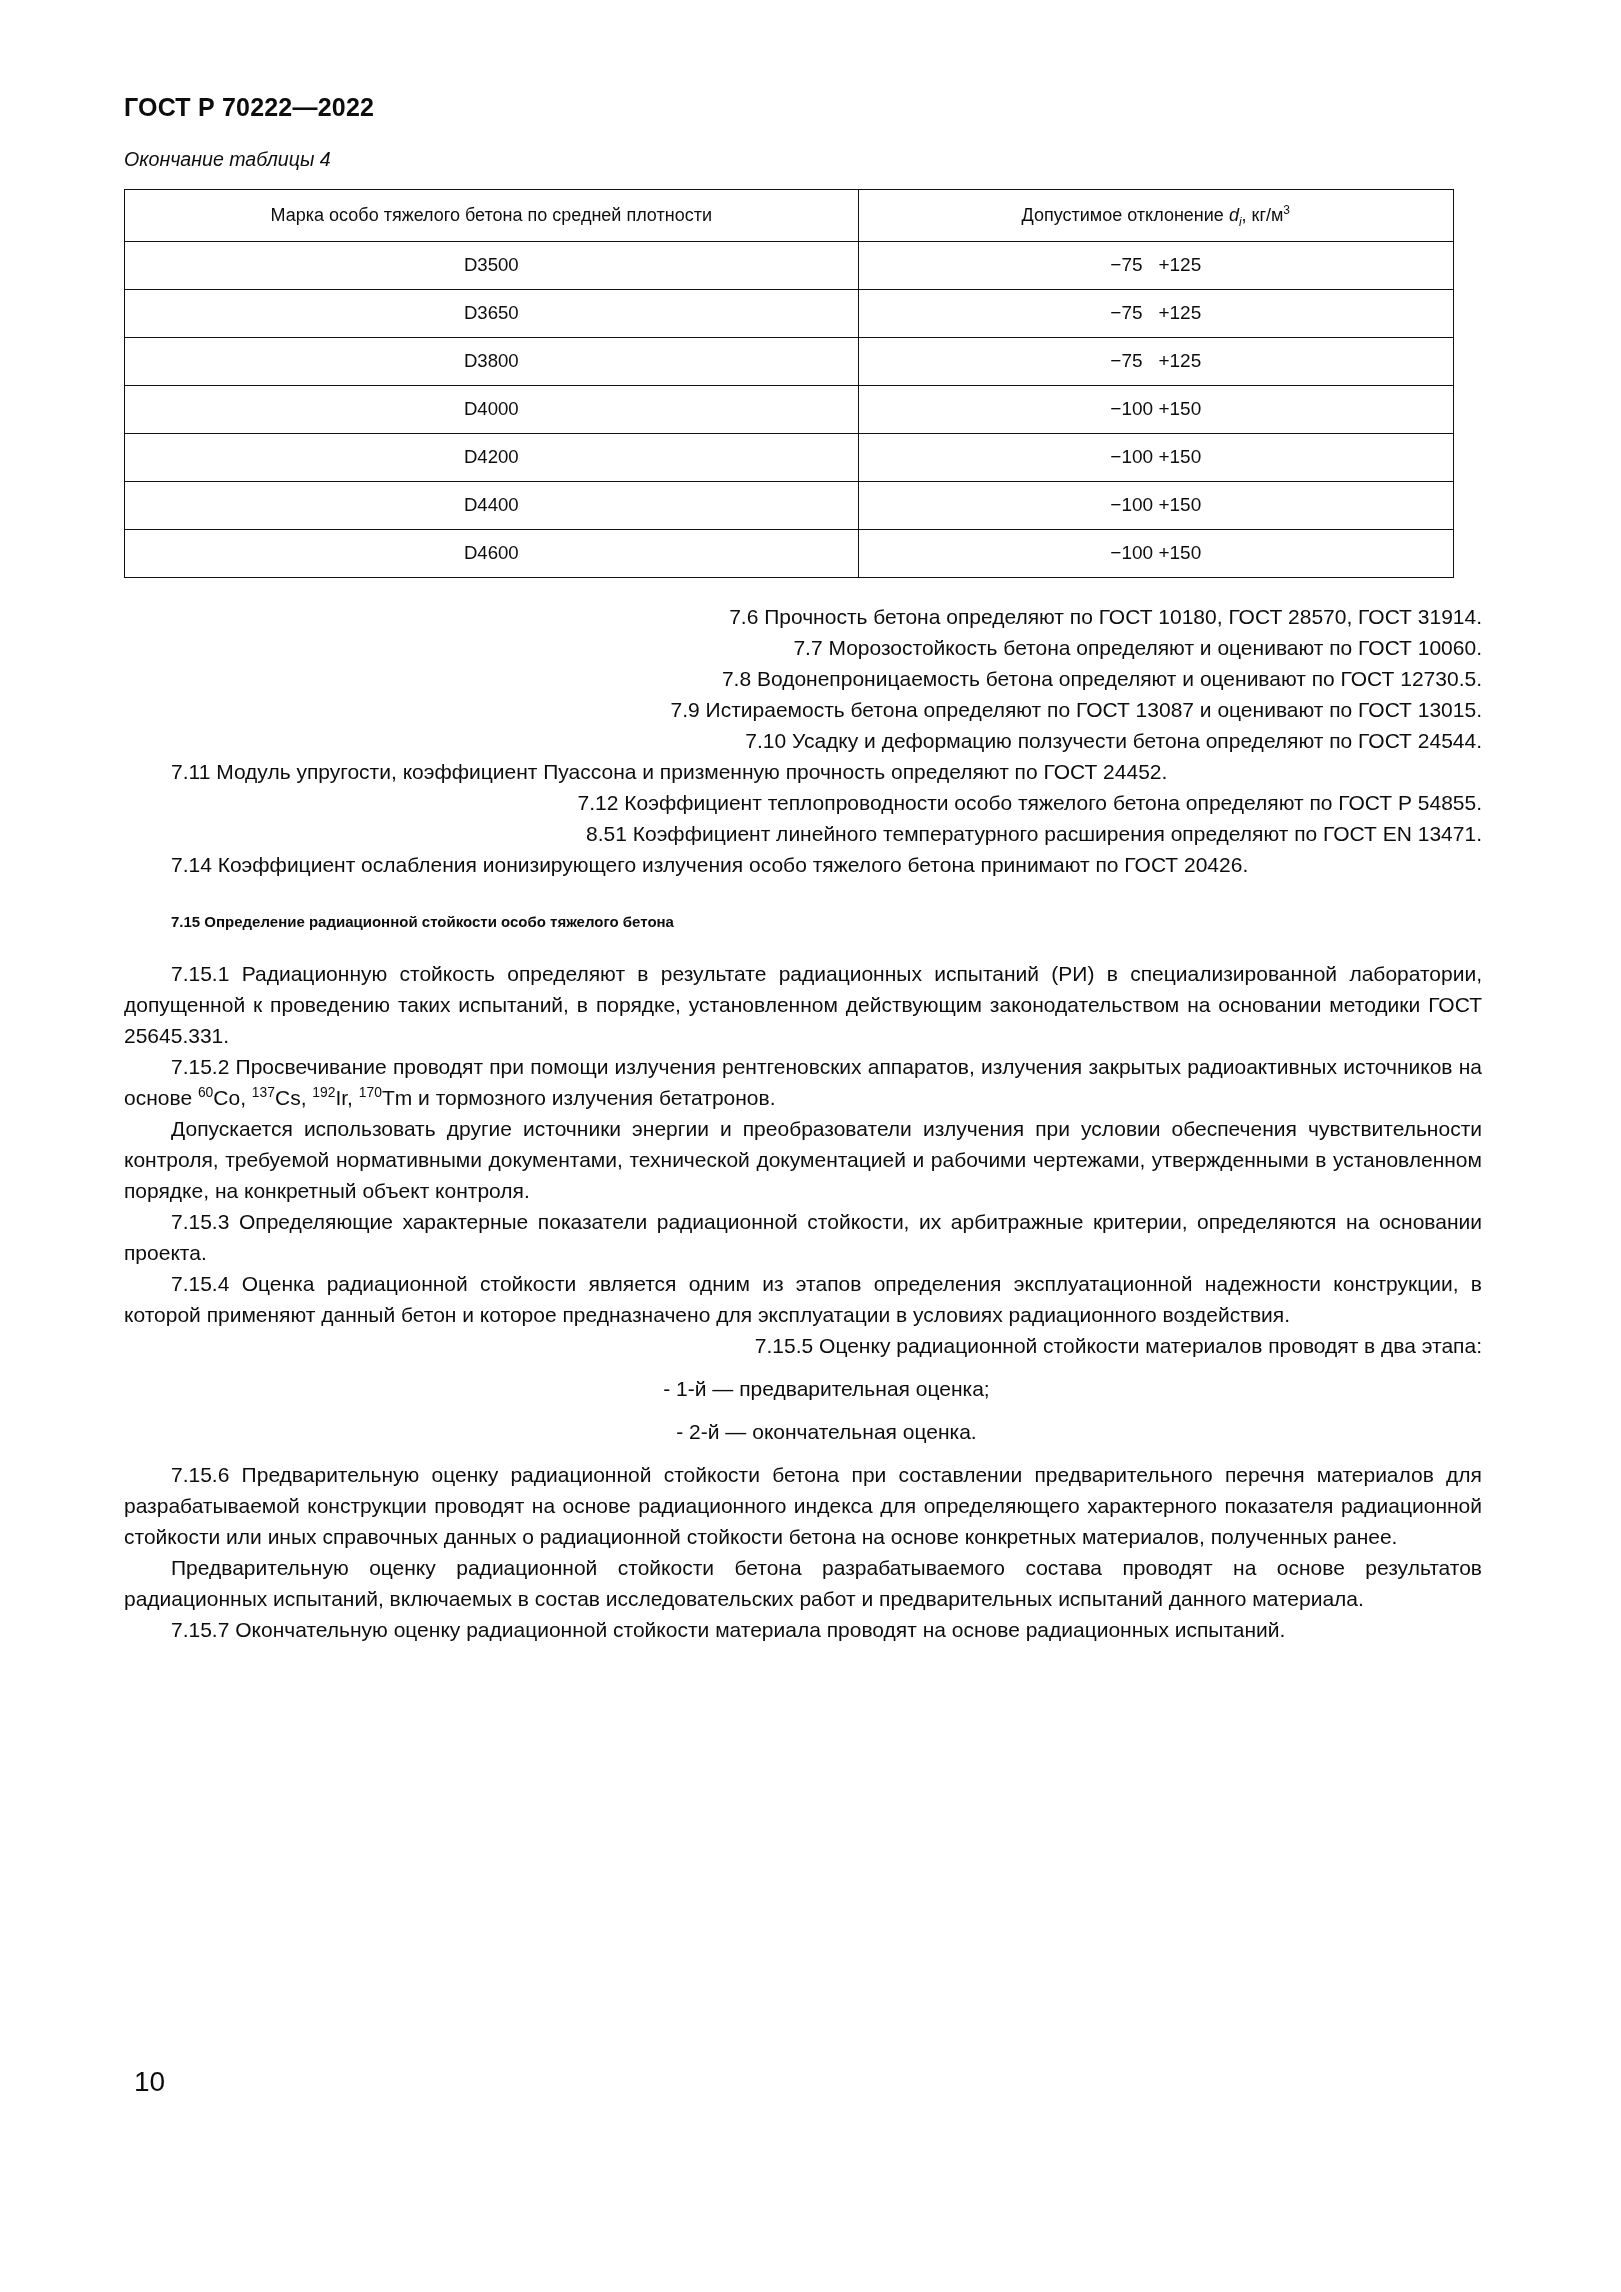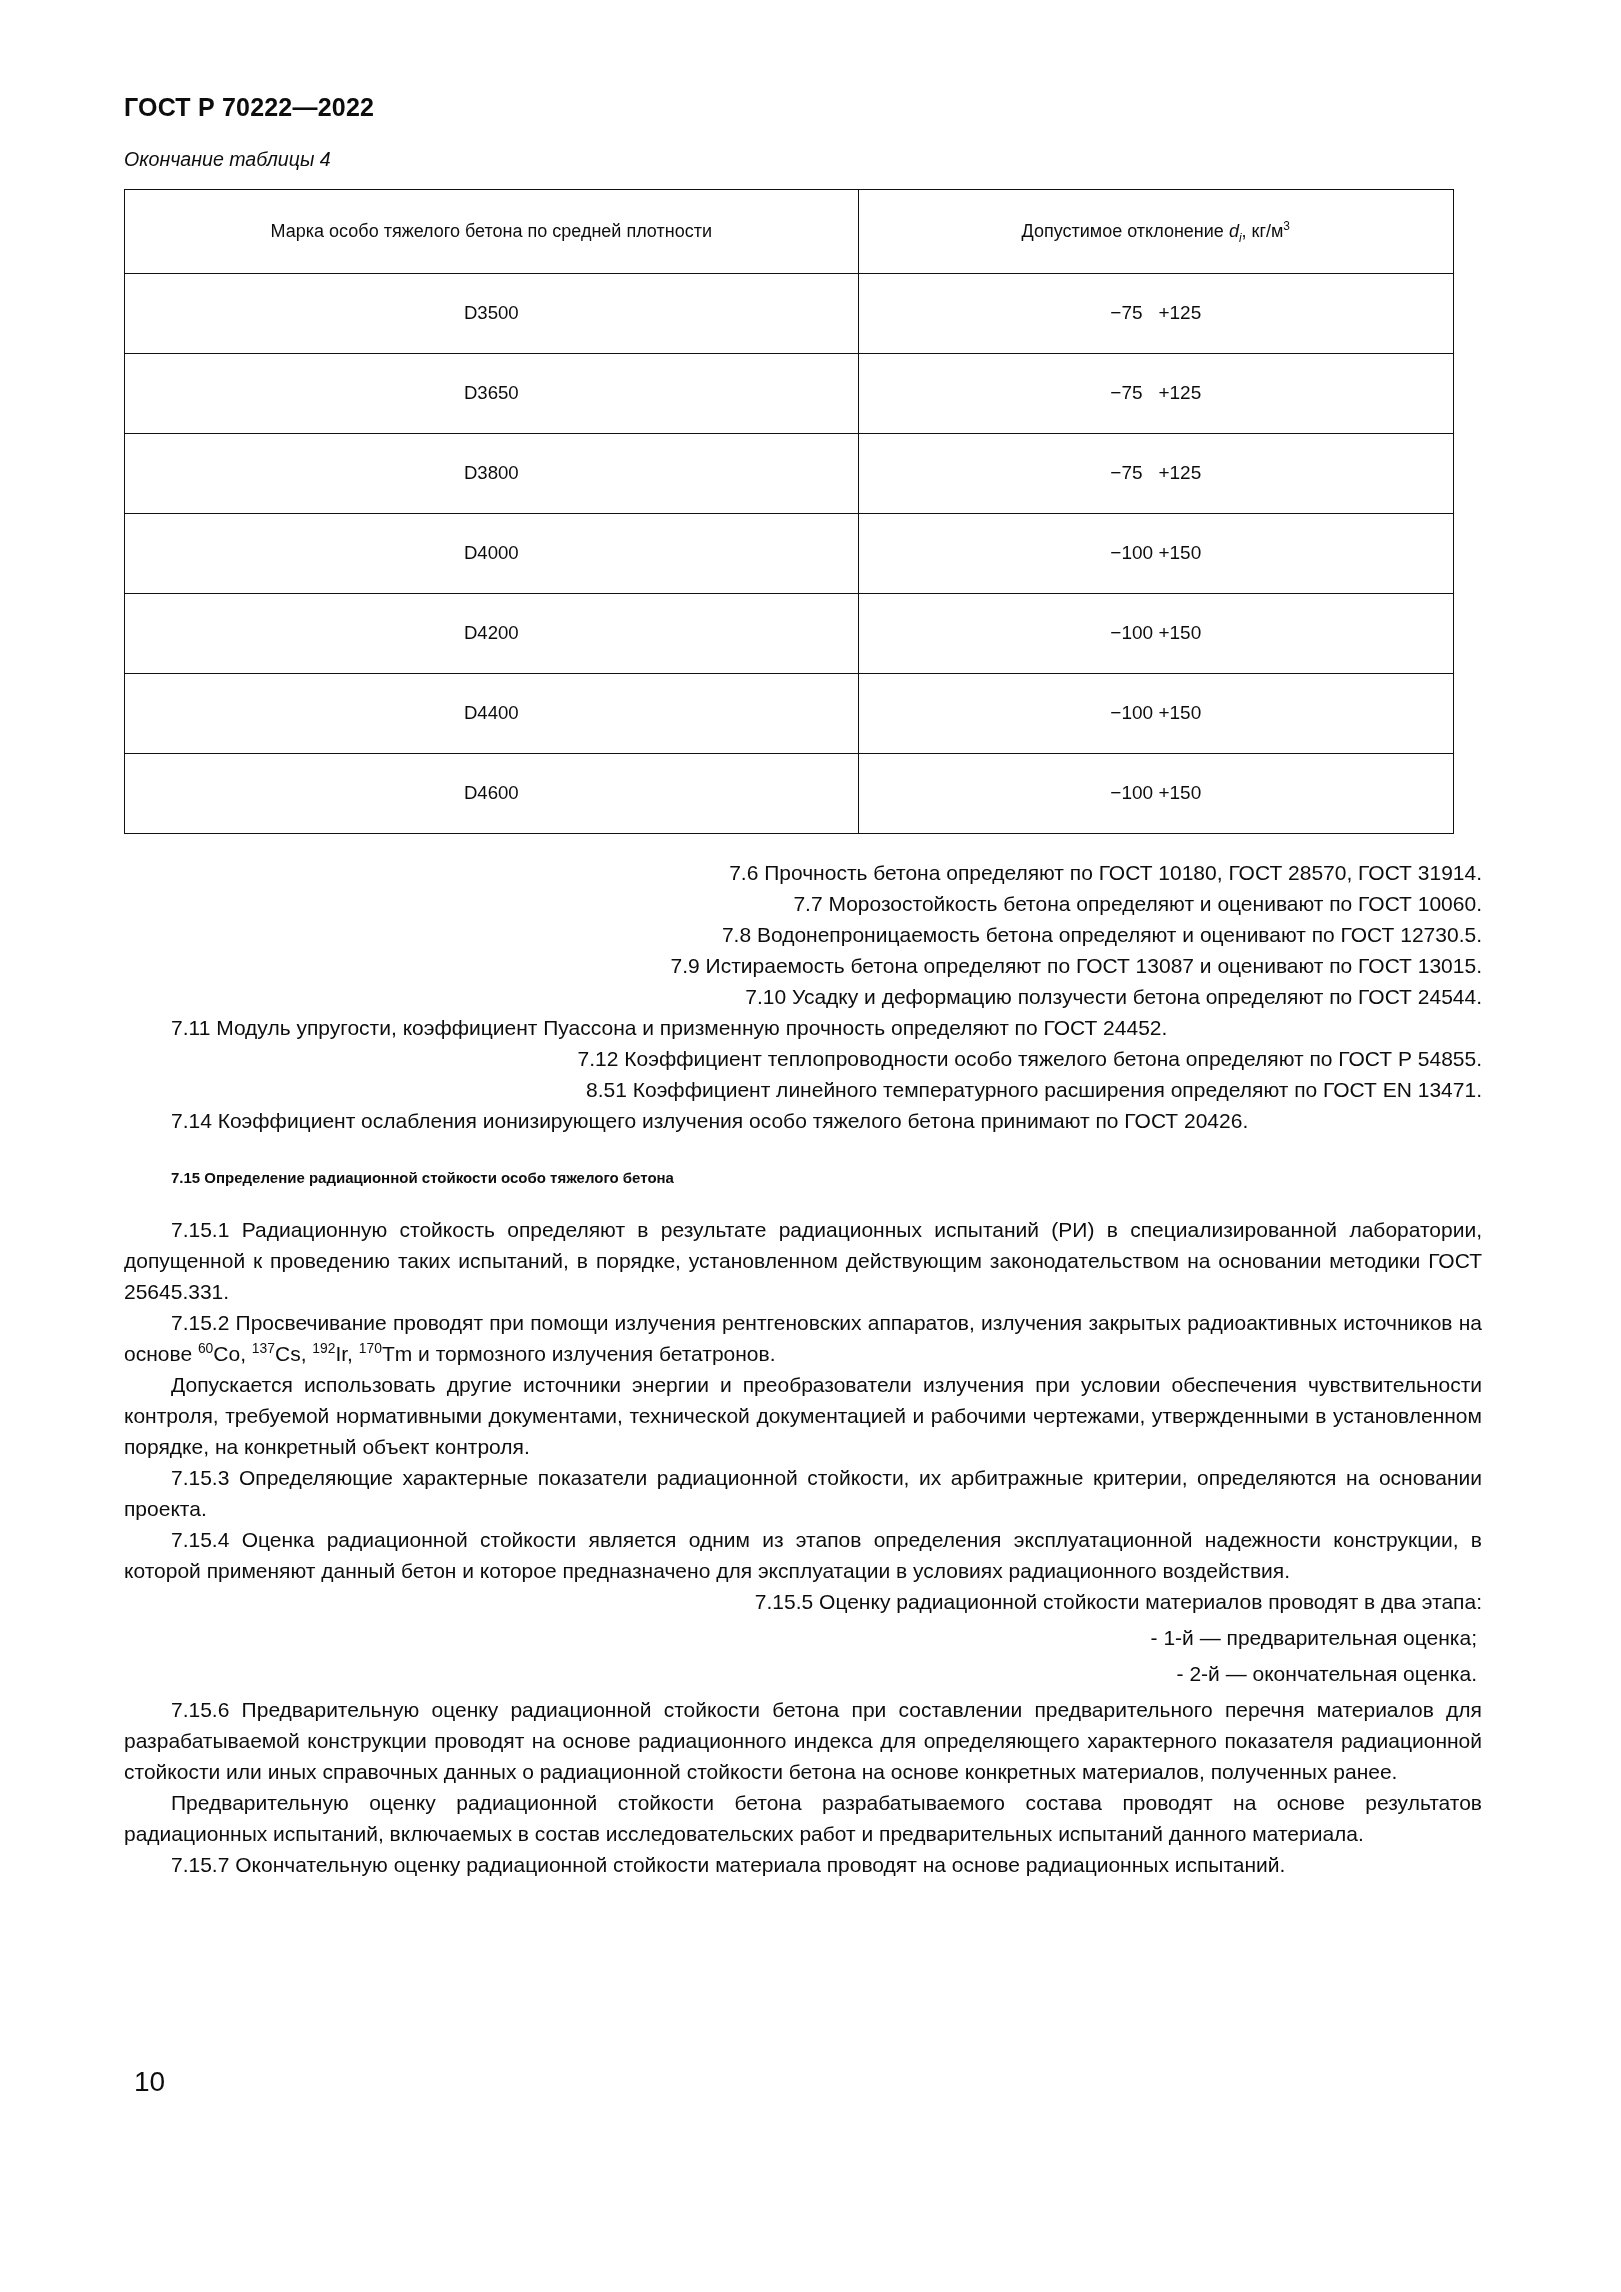--- a/index.html
+++ b/index.html
@@ -52,21 +52,21 @@
     width: 1330px;
     table-layout: fixed;
   }
   table.spec-table td,
   table.spec-table th {
     border: 1.6px solid #111;
     text-align: center;
     vertical-align: middle;
     font-weight: normal;
     font-size: 18.6px;
-    padding: 16px;
+    padding: 0;
     height: 47px;
   }
   table.spec-table th {
     font-size: 18px;
     height: 51px;
   }
   table.spec-table .col-a { width: 55.2%; }
   table.spec-table .col-b { width: 44.8%; }
   .dev-val {
     display: inline-block;
@@ -84,22 +84,22 @@
     line-height: 31px;
   }
   p.para {
     margin: 0;
     text-align: justify;
     text-justify: inter-word;
     text-indent: 47px;
   }
   p.para.nojust { text-align: right; }
   p.list-item {
-    margin: 5px;
-    text-align: right;
+    margin: 12px;
+    text-align: center;
     text-indent: 47px;
   }
   h3.subhead {
     margin: 25.5px 0 21.6px 0;
     font-size: 15px;
     font-weight: bold;
     text-indent: 47px;
     line-height: 31px;
   }
 

